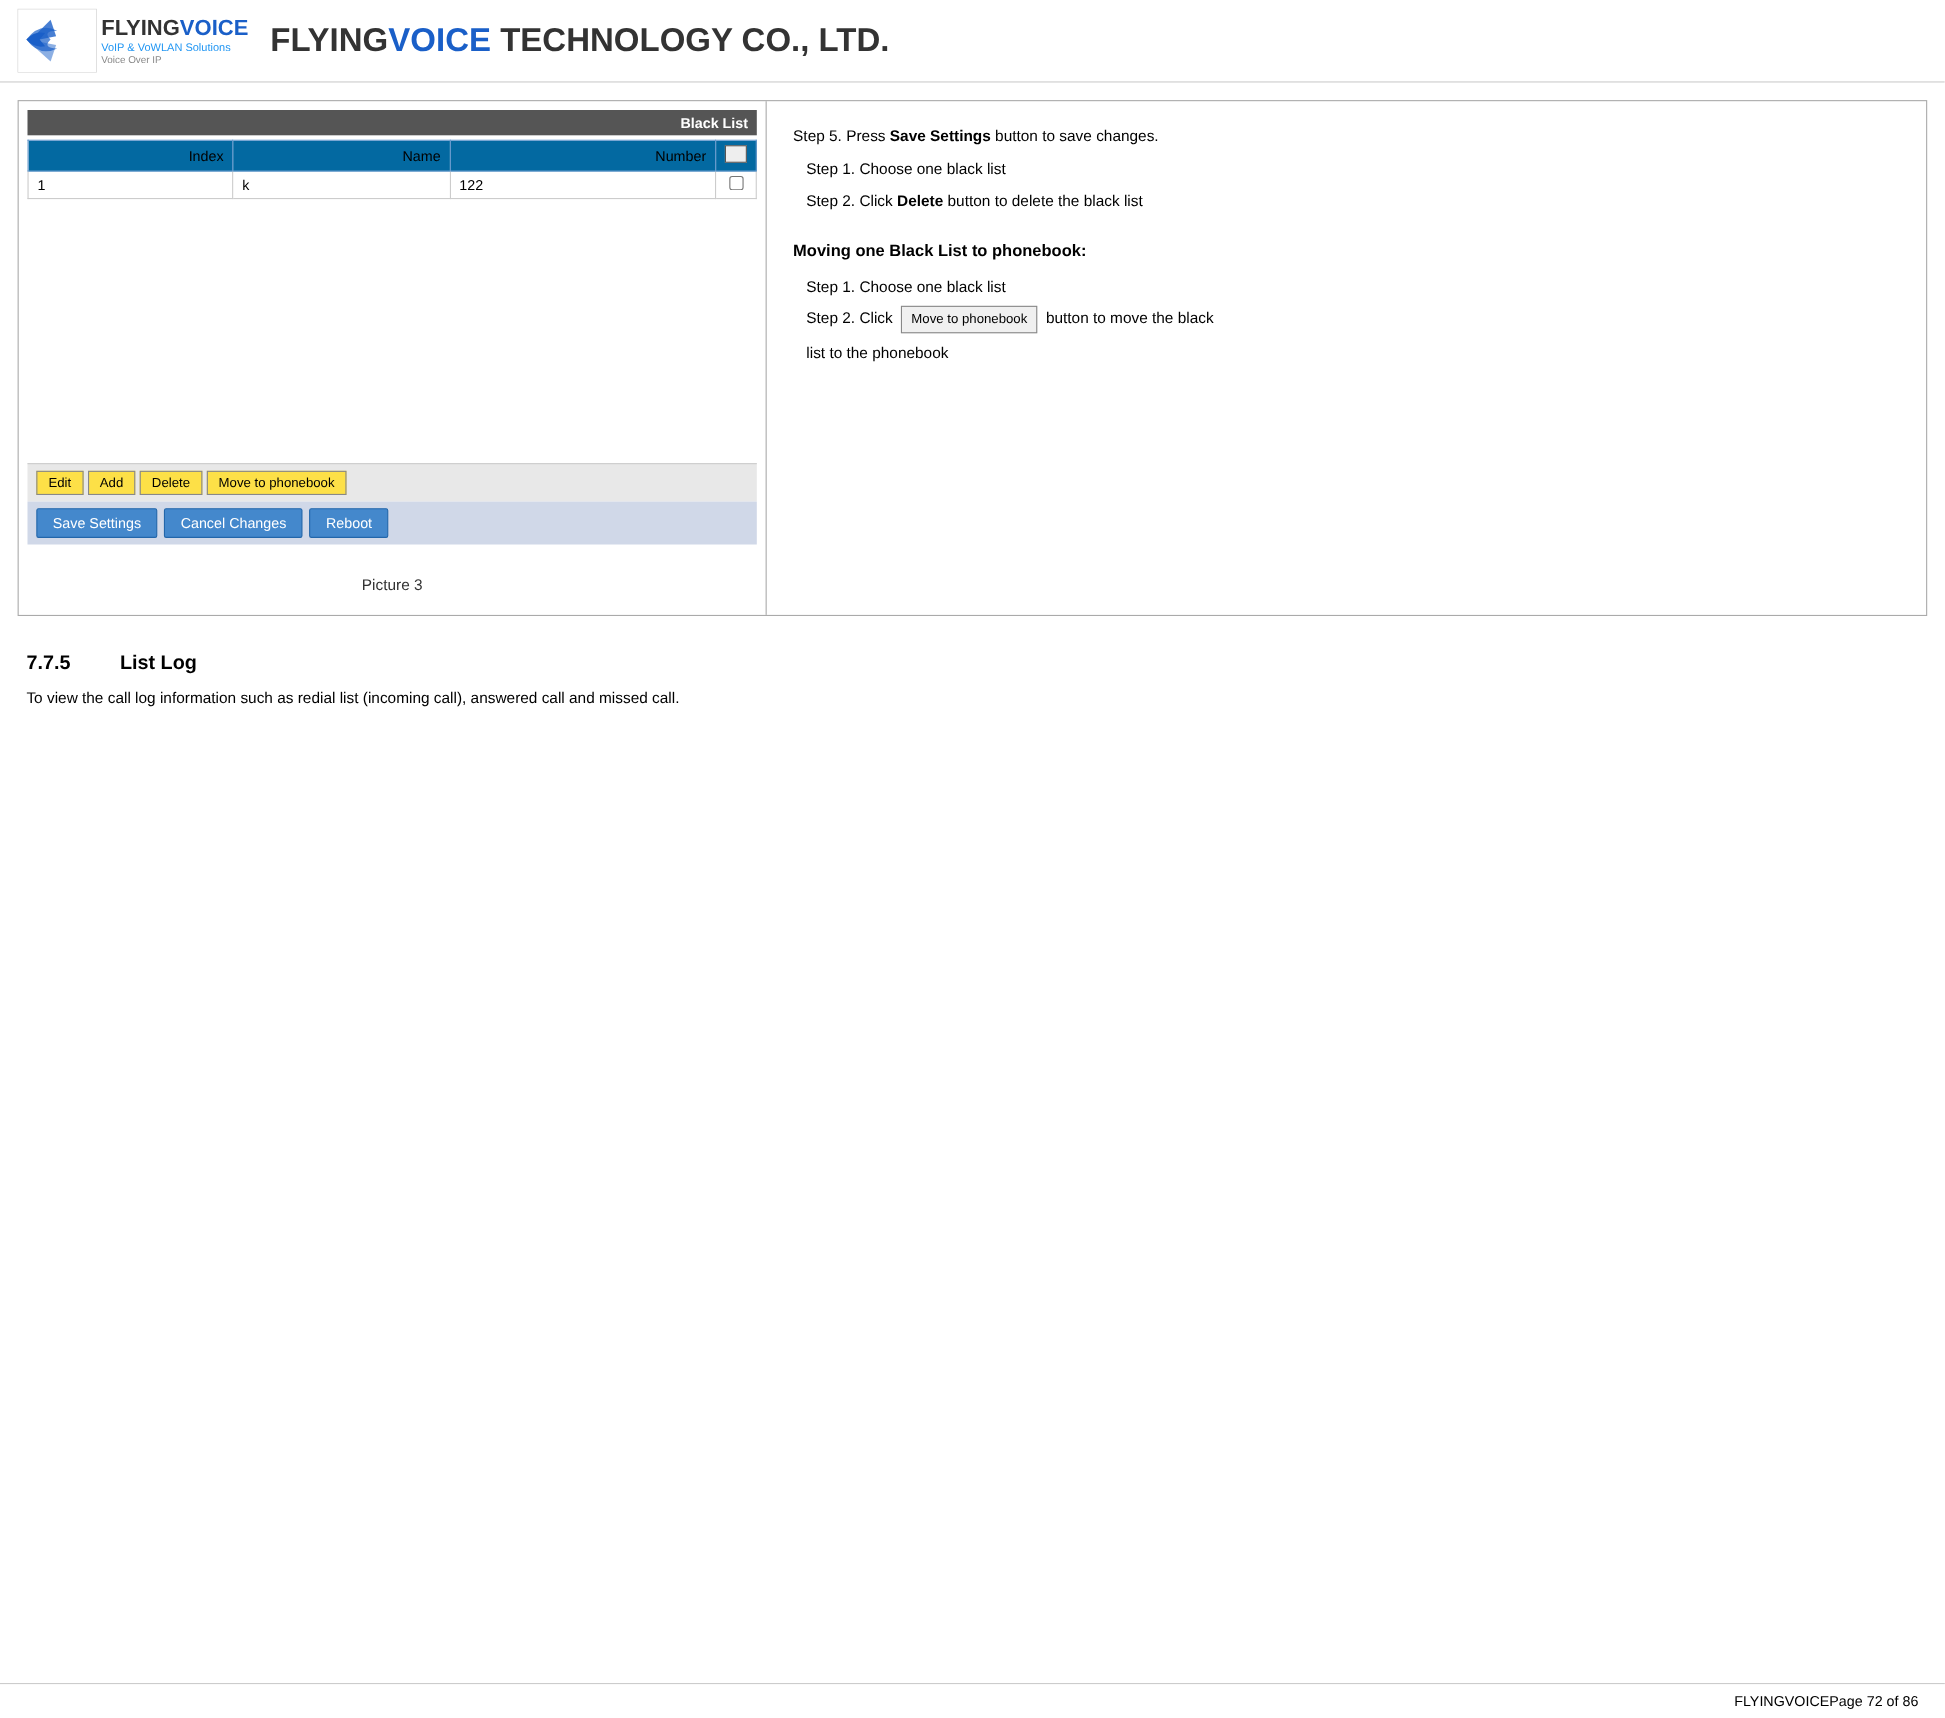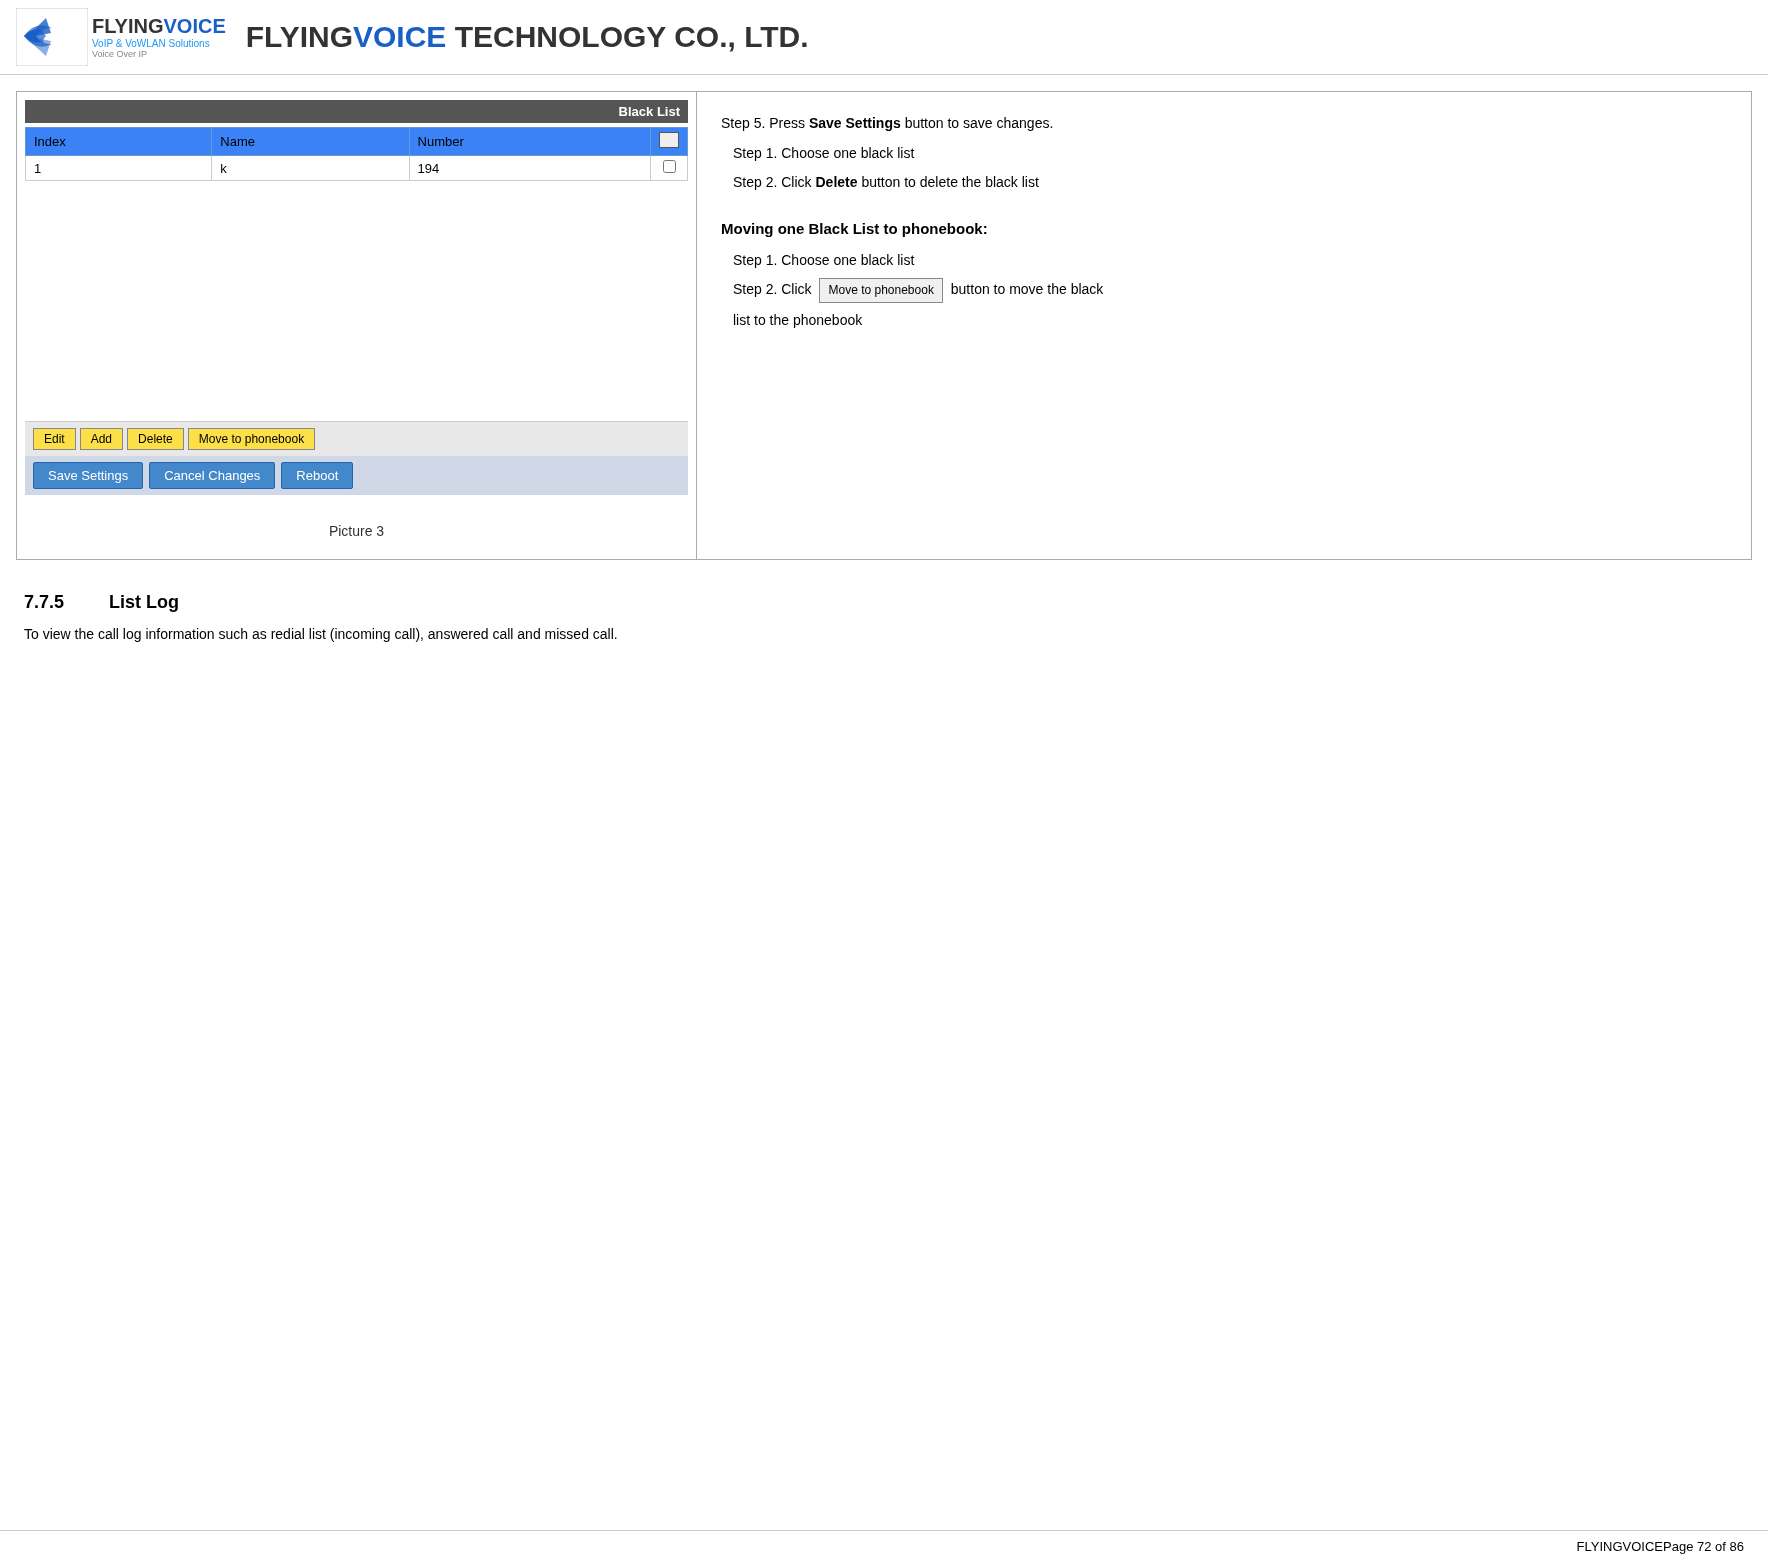--- a/index.html
+++ b/index.html
@@ -48,26 +48,26 @@
       text-align: right;
     }
 
     .black-list-table {
       width: 100%;
       border-collapse: collapse;
       margin-bottom: 0;
     }
 
     .black-list-table th {
-      background: #3b82f6;
+      background: #0369a1;
       border: 1px solid #6699cc;
       padding: 4px 8px;
       font-size: 13px;
       font-weight: normal;
-      text-align: left;
+      text-align: right;
     }
 
     .black-list-table td {
       border: 1px solid #ccc;
       padding: 4px 8px;
       font-size: 13px;
       background: #fff;
     }
 
     .th-checkbox {
@@ -292,21 +292,21 @@
             <th>Number</th>
             <th class="th-checkbox">
               <span class="checkbox-header"></span>
             </th>
           </tr>
         </thead>
         <tbody>
           <tr>
             <td>1</td>
             <td>k</td>
-            <td>194</td>
+            <td>122</td>
             <td style="text-align:center;">
               <input type="checkbox" style="">
             </td>
           </tr>
 
           <tr>
             <td colspan="4" style="height:240px; border:none;">&nbsp;</td>
           </tr>
         </tbody>
       </table>

